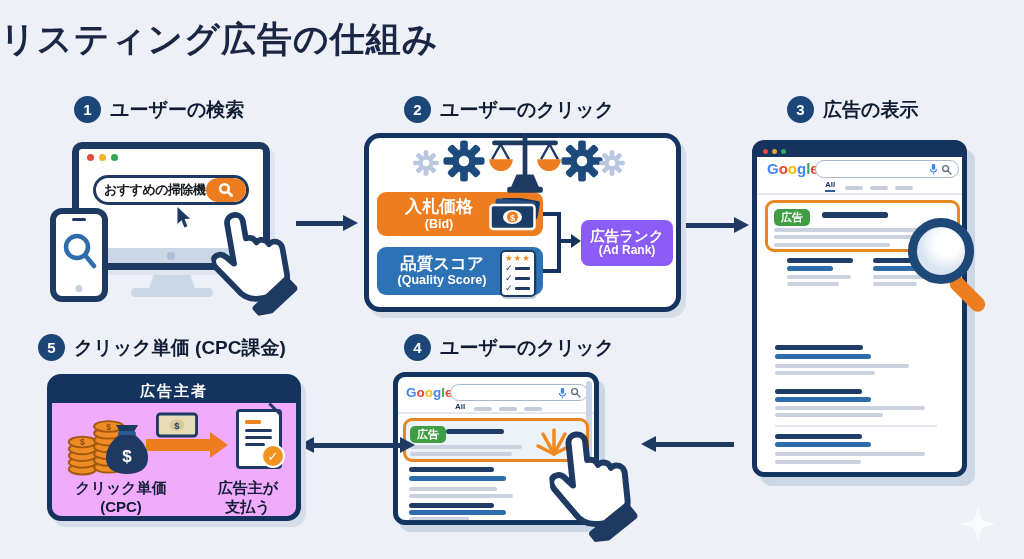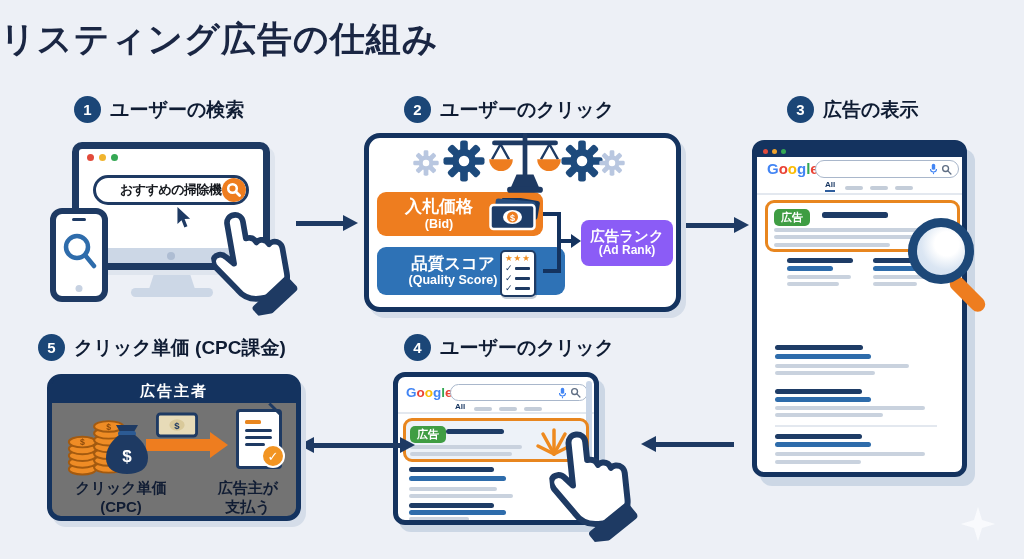--- a/index.html
+++ b/index.html
@@ -52,60 +52,60 @@
   .divider { height:1.5px; background:#e3e8ef; }
   .adbox { border:3px solid #e8861f; border-radius:9px; background:#fff; }
   .ad-badge { background:#3f9d43; color:#fff; font-size:11px; font-weight:700; padding:2px 7px; border-radius:5px; line-height:1.2; white-space:nowrap; }
   .scrollbar { width:6px; background:#c9d6e8; border-radius:3px; }
 
   
   #monitor { left:72px; top:142px; width:198px; height:128px; background:#fff;
     border:7px solid #1e3a63; border-radius:10px; box-shadow:5px 5px 0 #dfe5ee; z-index:2; }
   #monitor-search { left:14px; top:26px; width:156px; height:30px; border:3px solid #1e3a63;
     border-radius:16px; background:#fff; display:flex; align-items:center; overflow:hidden; }
-  #monitor-search .q { flex:1; font-size:13px; font-weight:700; color:#15181d; padding-left:8px; white-space:nowrap; letter-spacing:-0.5px;margin-left:16px; }
+  #monitor-search .q { flex:1; font-size:13px; font-weight:700; color:#15181d; padding-left:8px; white-space:nowrap; letter-spacing:-0.5px; }
   #monitor-search .btn { align-self:stretch; width:40px; background:#ee7d1f; border-radius:13px;
     display:flex; align-items:center; justify-content:center; }
   .chin { left:0; right:0; bottom:0; height:15px; background:#ccd7e6; display:flex; align-items:center; justify-content:center; }
   .chin i { width:8px; height:8px; border-radius:50%; background:#aebdd3; display:block; }
   #stand-neck { left:149px; top:268px; width:46px; height:21px; background:#ccd7e6;
     clip-path:polygon(15% 0,85% 0,100% 100%,0 100%); z-index:1; }
   #stand-base { left:131px; top:288px; width:82px; height:9px; background:#ccd7e6; border-radius:5px; z-index:1; }
   #phone { left:50px; top:208px; width:58px; height:94px; background:#fff; border:6px solid #1e3a63; border-radius:12px; z-index:3; }
   #phone .spk { position:absolute; top:4px; left:50%; transform:translateX(-50%); width:14px; height:3px; background:#1e3a63; border-radius:2px; }
   #phone .home { position:absolute; bottom:4px; left:50%; transform:translateX(-50%); width:7px; height:7px; border-radius:50%; background:#c7d2e2; }
 
   
   #box2 { left:364px; top:133px; width:317px; height:179px; background:#fff;
     border:5px solid #14335f; border-radius:16px; box-shadow:5px 6px 0 #d5dde9; }
   .b2txt { color:#fff; text-align:center; display:flex; flex-direction:column; justify-content:center; line-height:1.15; }
   #bid { left:8px; top:54px; width:166px; height:44px; background:#ee7d1f; border-radius:9px; padding-right:42px; }
   #bid .l1 { font-size:17px; font-weight:800; }
   #bid .l2 { font-size:12.5px; font-weight:700; }
-  #quality { left:8px; top:109px; width:188px; height:48px; background:#2e72b6; border-radius:9px; padding-right:36px; }
+  #quality { left:8px; top:109px; width:166px; height:48px; background:#2e72b6; border-radius:9px; padding-right:36px; }
   #quality .l1 { font-size:16.5px; font-weight:800; }
   #quality .l2 { font-size:12.5px; font-weight:700; }
   #adrank { left:212px; top:82px; width:92px; height:46px; background:#8b5cf6; border-radius:8px; }
   #adrank .l1 { font-size:14.5px; font-weight:800; }
   #adrank .l2 { font-size:12px; font-weight:700; }
   .connector { background:#14335f; position:absolute; }
   .tri-r { width:0; height:0; border-left:10px solid #14335f; border-top:7px solid transparent; border-bottom:7px solid transparent; }
   .checklist { background:#fff; border:2.5px solid #1e3a63; border-radius:5px; padding:2px 3px; box-shadow:1px 2px 0 rgba(20,51,95,.25); }
   .stars { font-size:8.5px; color:#f08c1f; letter-spacing:1px; text-align:center; line-height:1.1; }
   .chk-row { display:flex; align-items:center; gap:2px; height:10px; }
   .chk { color:#1e3a63; font-size:9px; font-weight:700; line-height:1; }
   .chk-line { width:15px; height:2.5px; background:#1e3a63; border-radius:1px; }
 
   
   .lens { left:151px; top:73px; width:66px; height:66px; border:9px solid #1d4878; border-radius:50%;
     background:radial-gradient(circle at 62% 35%, #ffffff 0 28%, #dbe6f3 60%, #d0deee 100%); z-index:4; }
   .lens-handle { left:203px; top:127px; width:15px; height:44px; background:#ee7d1f; border-radius:8px; transform:rotate(-45deg); z-index:3; }
 
   
-  #box5 { left:47px; top:374px; width:254px; height:147px; background:#737373;
+  #box5 { left:47px; top:374px; width:254px; height:147px; background:#f0abfc;
     border:5px solid #14335f; border-radius:14px; box-shadow:5px 6px 0 #d5dde9; }
   #box5 .hdr { left:0; right:0; top:0; height:24px; background:#14335f; color:#fff;
     font-size:15px; font-weight:800; letter-spacing:2px; display:flex; align-items:center; justify-content:center; border-radius:6px 6px 0 0; }
   .arr5 { left:94px; top:60px; width:64px; height:12px; background:#ee7d1f; }
   .arr5-tri { left:158px; top:53px; width:0; height:0; border-left:18px solid #ee7d1f; border-top:13px solid transparent; border-bottom:13px solid transparent; }
   .doc { left:184px; top:30px; width:46px; height:60px; background:#fff; border:3px solid #1e3a63; border-radius:4px; }
   .doc::before { content:""; position:absolute; top:1px; right:-2px; width:15px; height:3px; background:#1e3a63; transform:rotate(45deg); transform-origin:right top; }
   .doc .dl { position:absolute; border-radius:1.5px; }
   .doc-check { left:22px; top:32px; width:24px; height:24px; border-radius:50%; background:#f29422; border:2.5px solid #fff;
     color:#fff; font-size:13px; font-weight:800; display:flex; align-items:center; justify-content:center; }

